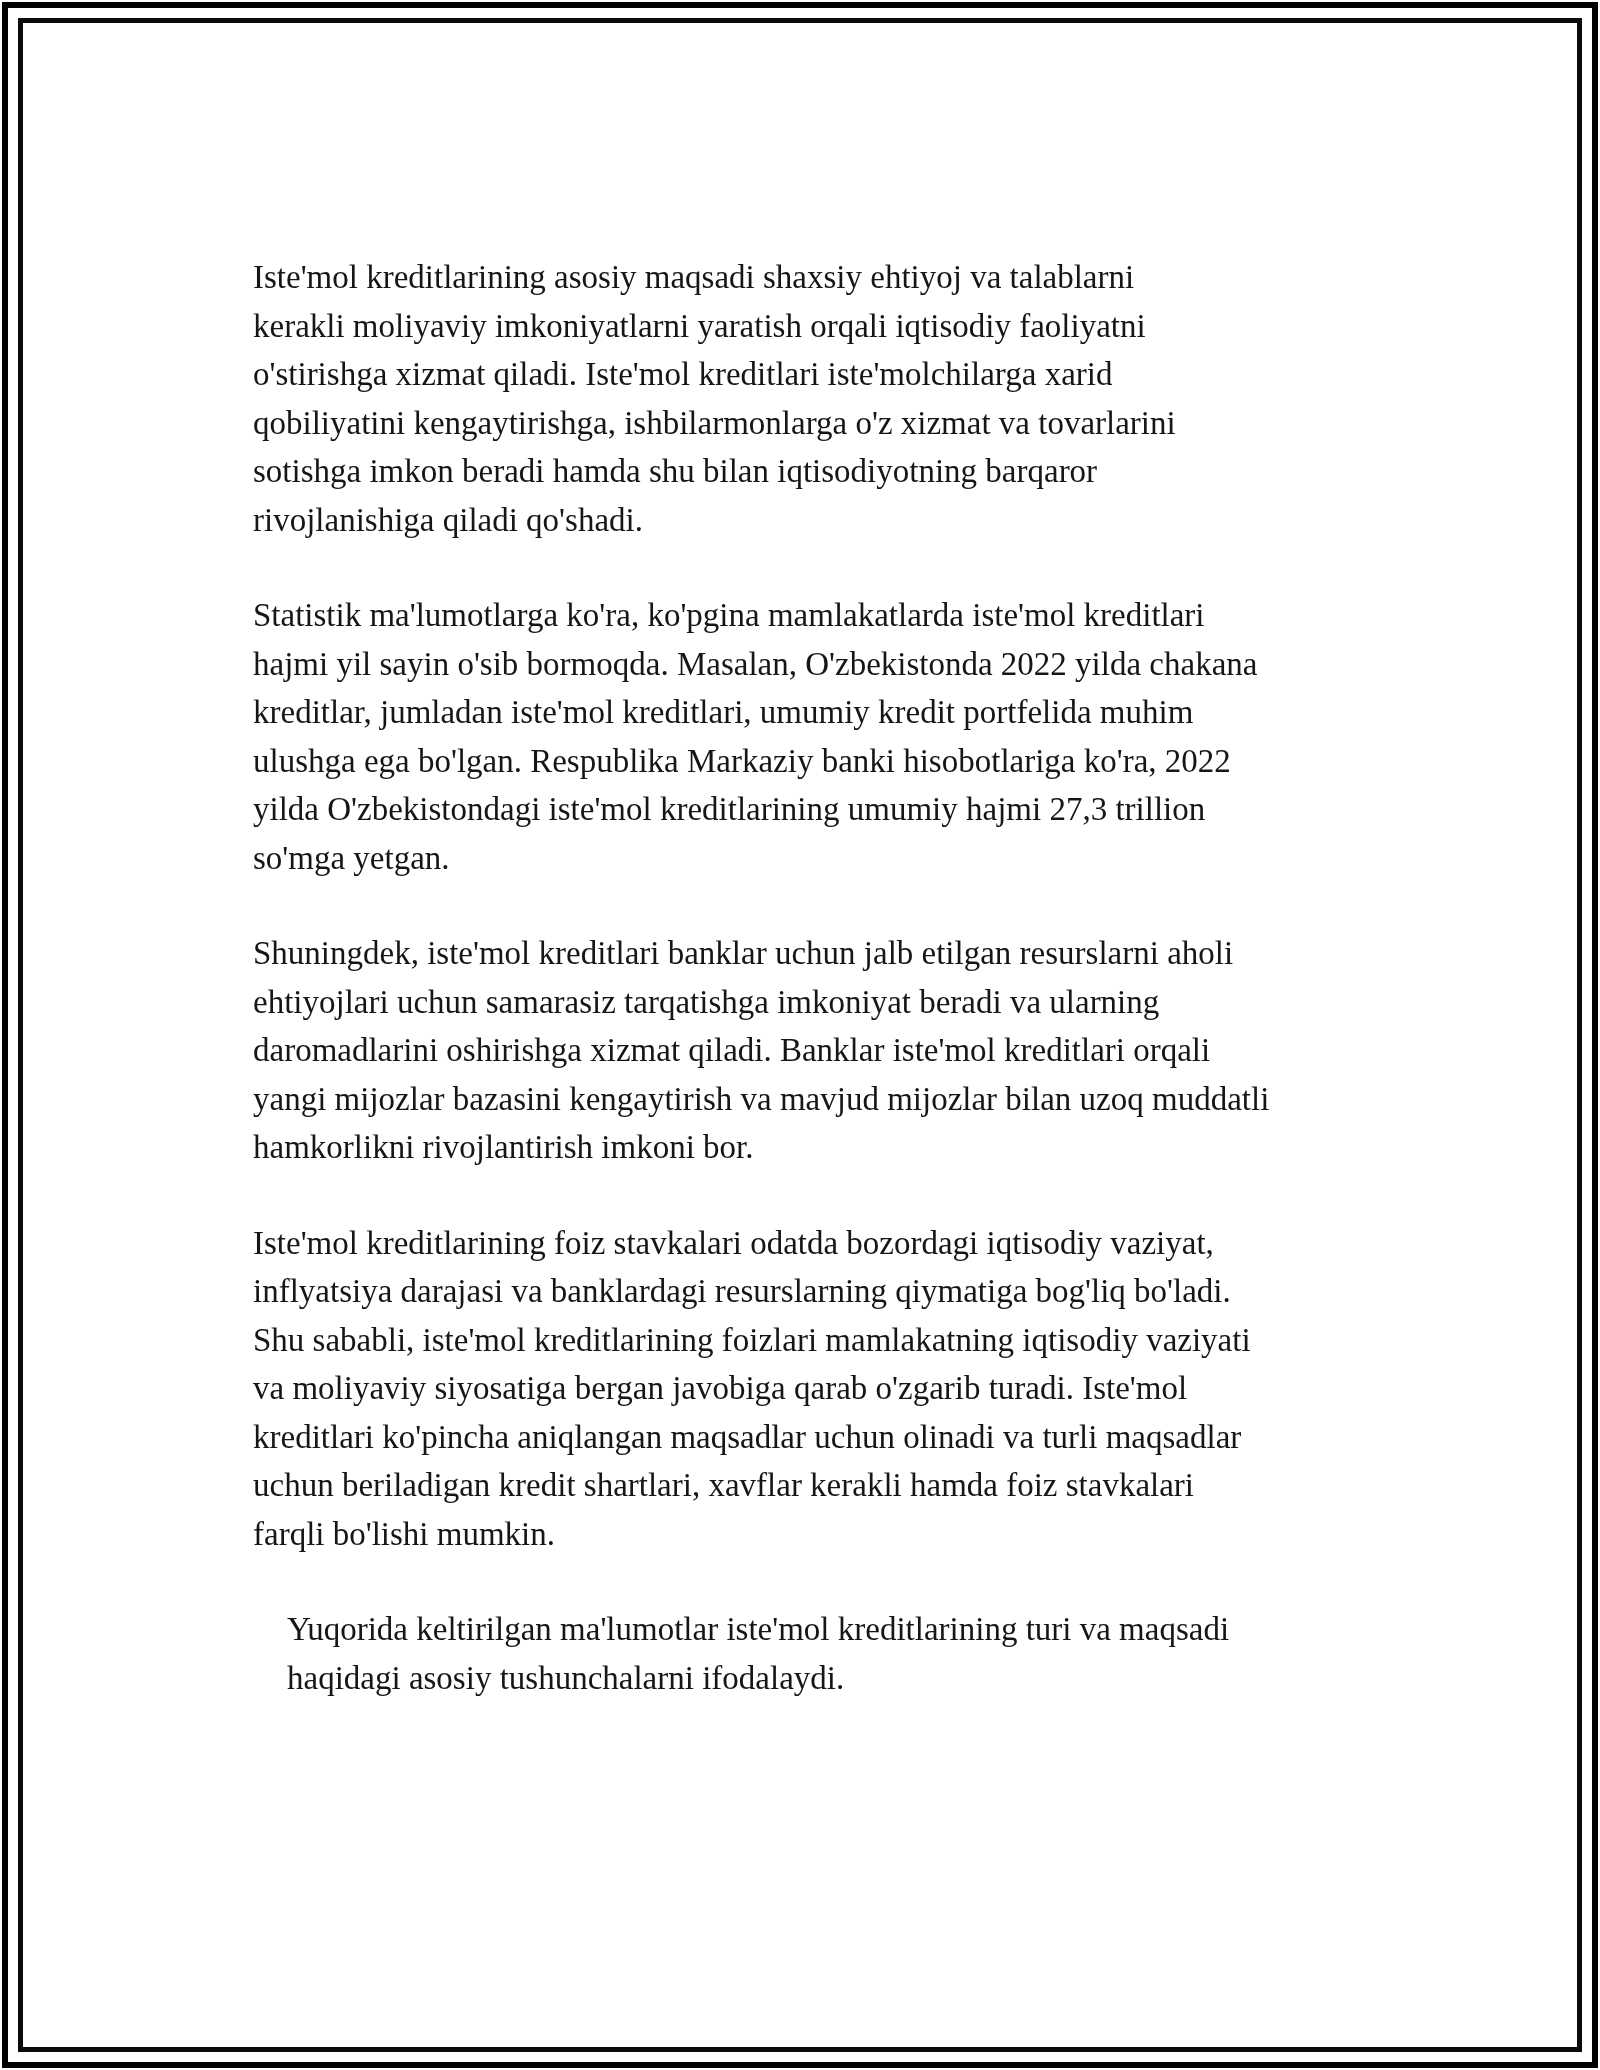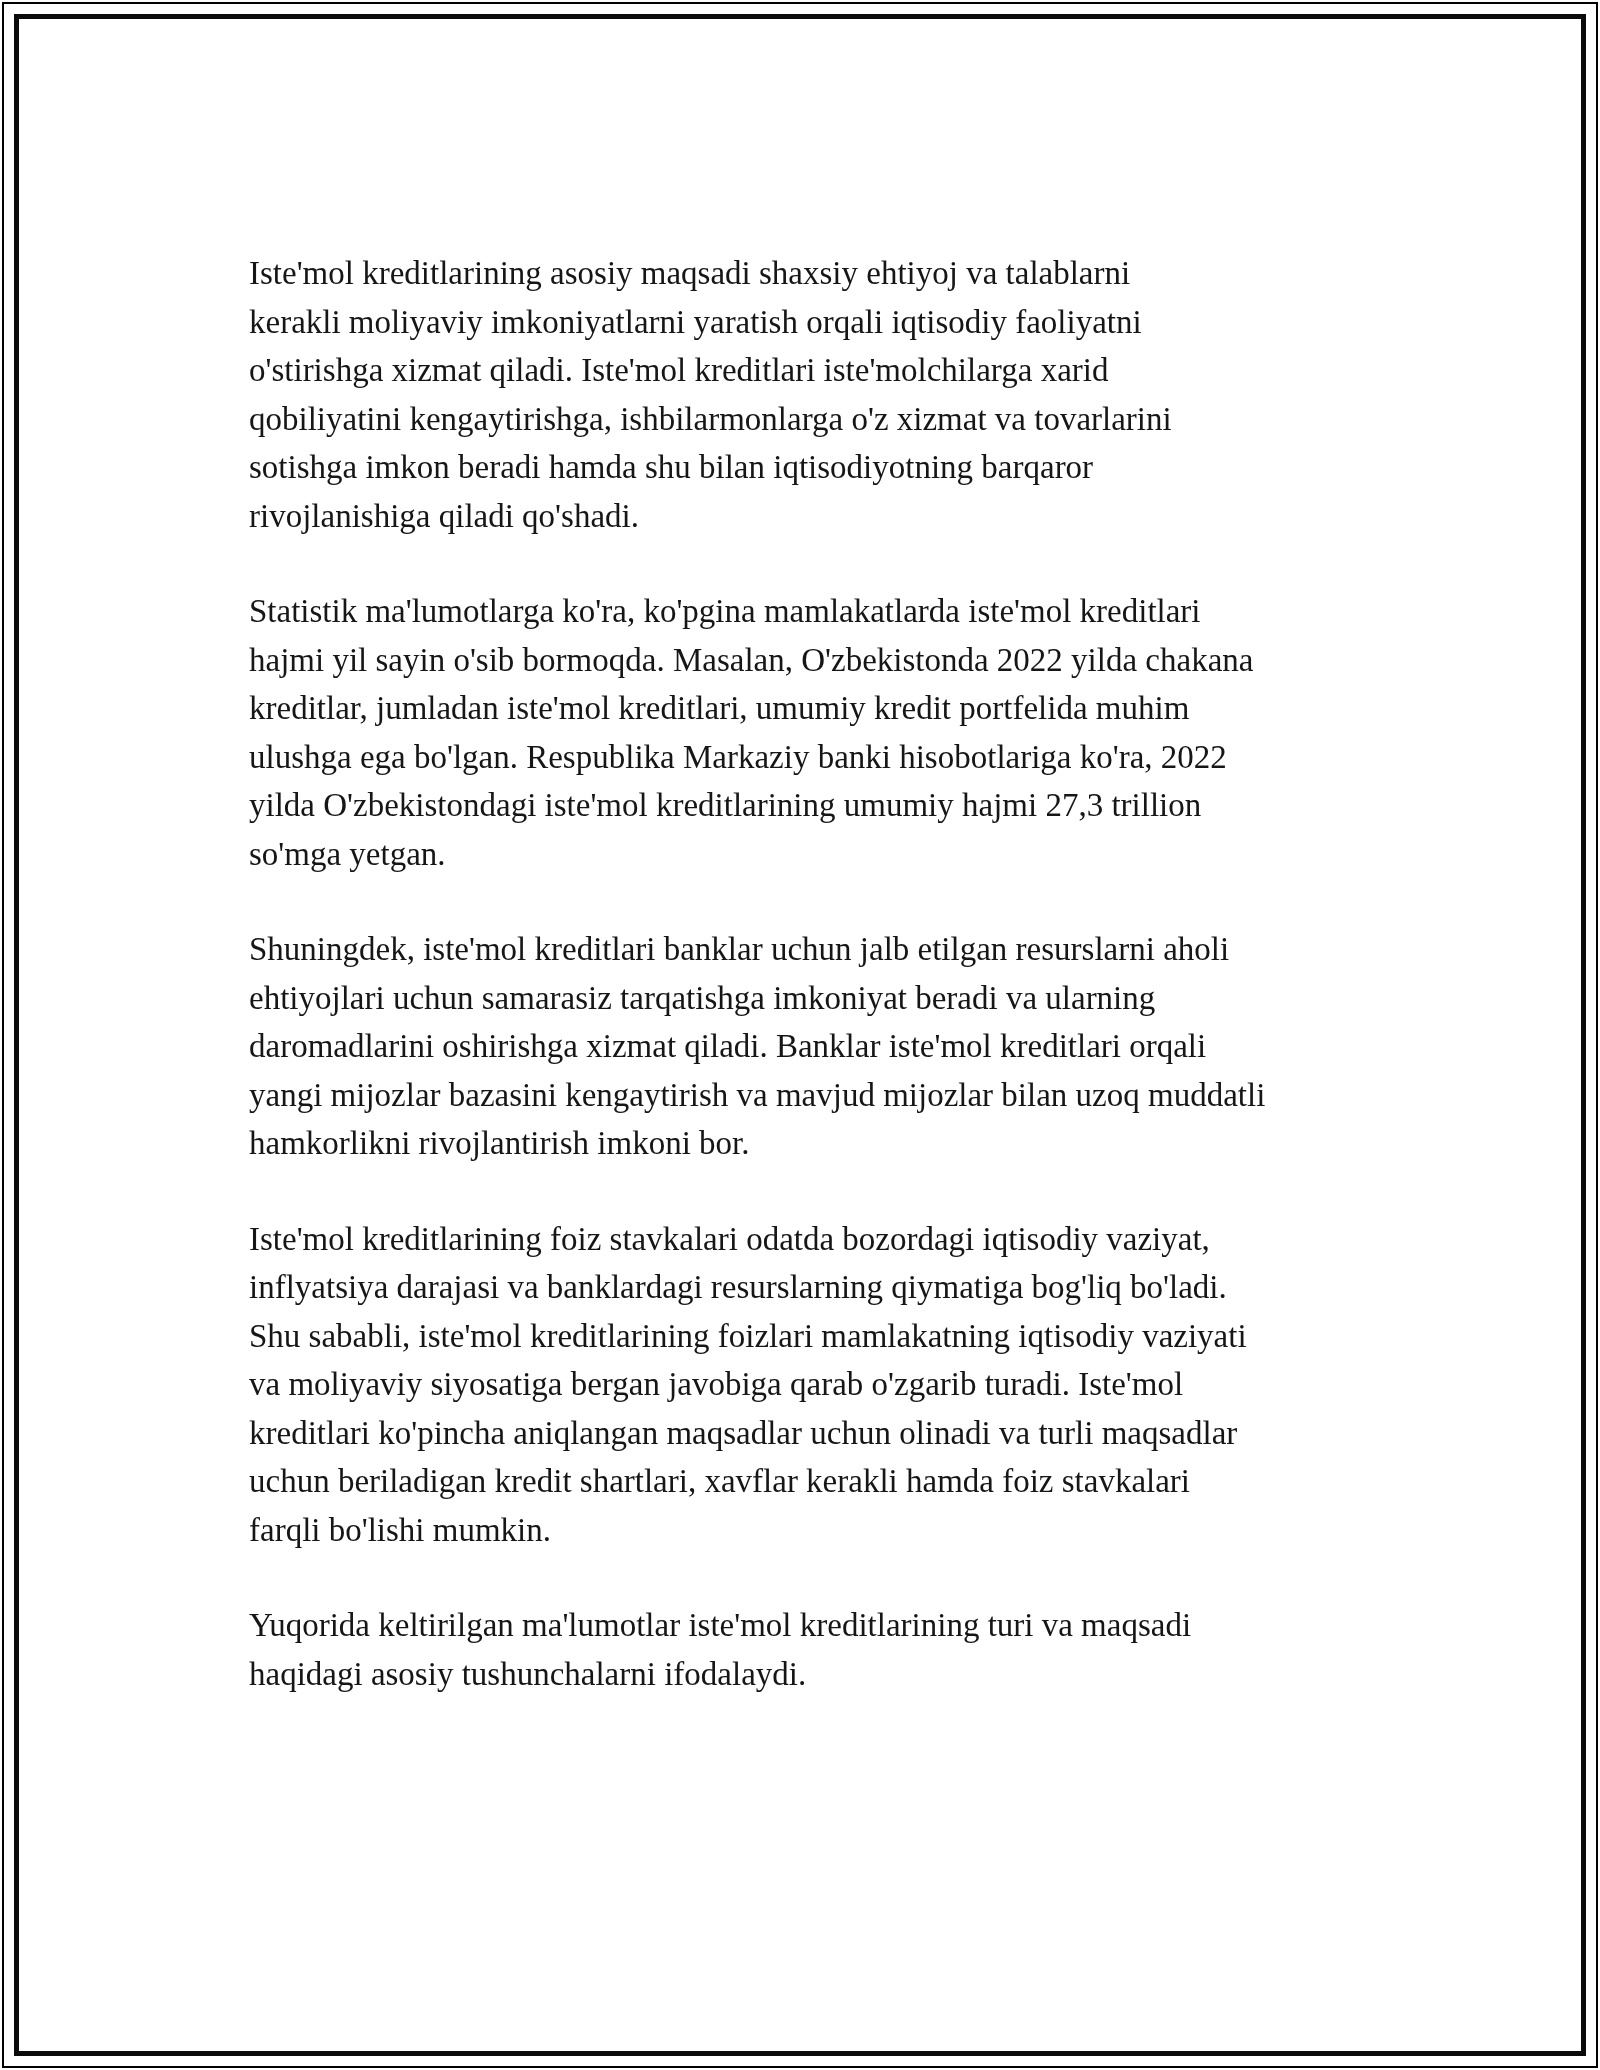--- a/index.html
+++ b/index.html
@@ -9,21 +9,21 @@
   }
   body {
     width: 1600px;
     height: 2070px;
     position: relative;
     font-family: "Liberation Serif", "DejaVu Serif", serif;
   }
   .frame-outer {
     position: absolute;
     inset: 2px;
-    border: 2px solid #000000;
+    border: 6px solid #000000;
   }
   .frame-inner {
     position: absolute;
     inset: 10px;
     border: 5px solid #0b0b0b;
     background: #ffffff;
   }
   .page-content {
     position: absolute;
     left: 230px;
@@ -31,20 +31,21 @@
     width: 1215px;
     color: #161616;
     font-size: 33px;
     line-height: 48.5px;
   }
   .para {
     margin: 0 0 47px 0;
   }
   .para:last-child {
     margin-bottom: 0;
+    margin-left: 34px;
   }
   .tline {
     display: block;
     white-space: pre;
   }
 </style>
 </head>
 <body>
 
 <div class="frame-outer">

